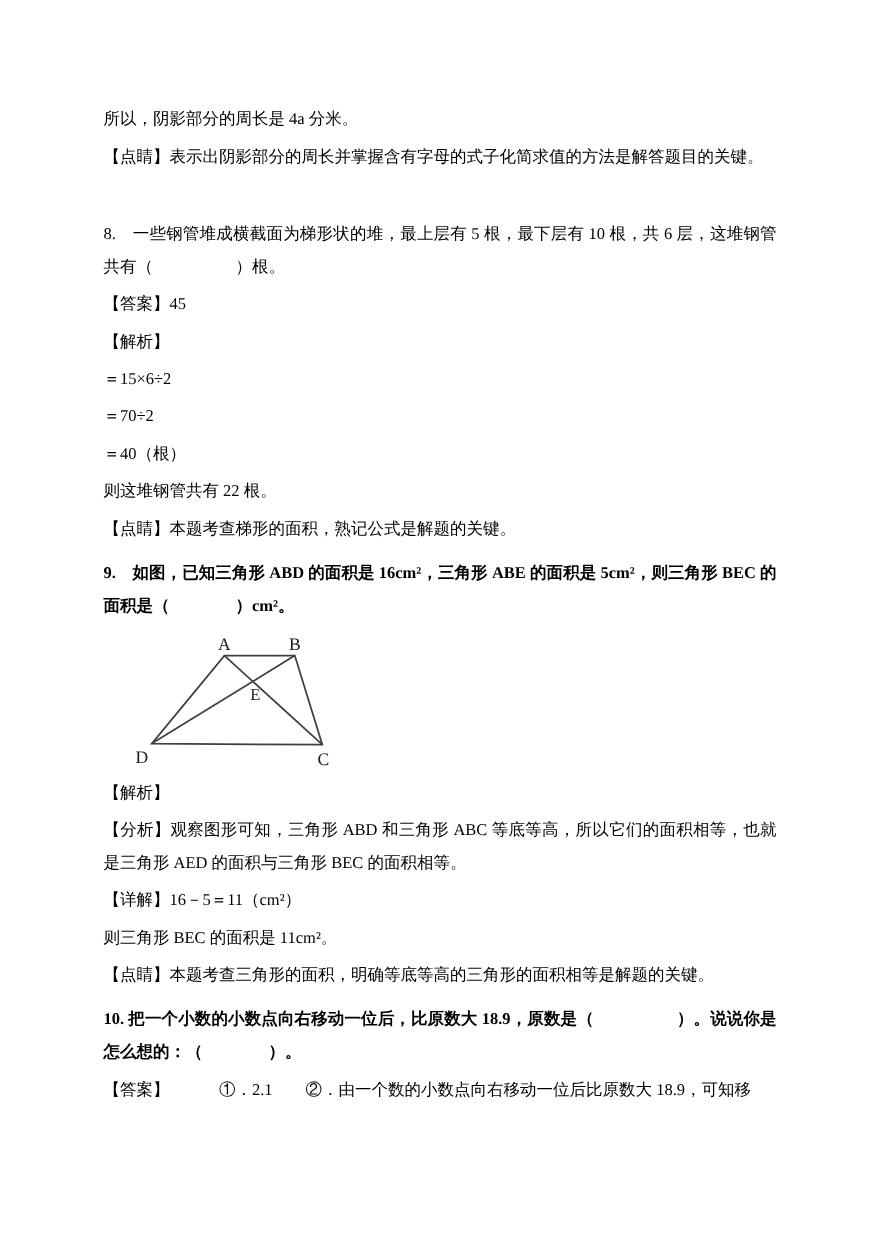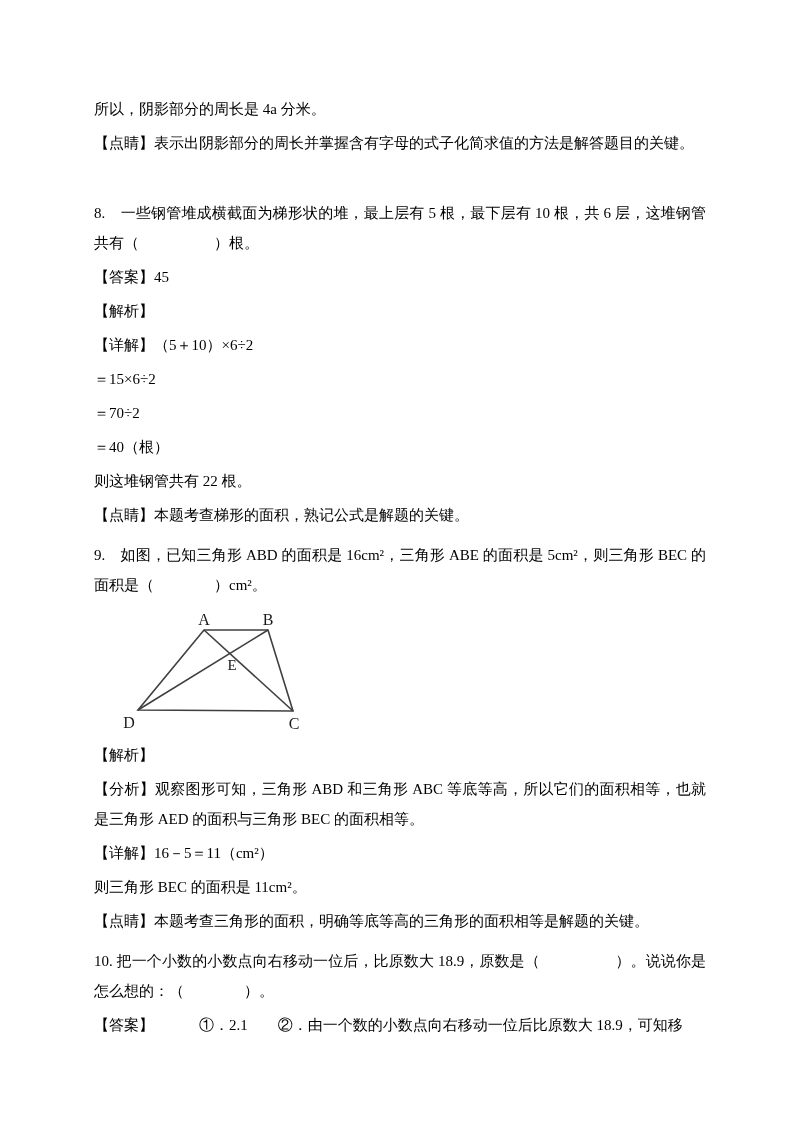--- a/index.html
+++ b/index.html
@@ -17,21 +17,21 @@
   }
   .para {
     margin: 4px;
     font-size: 15px;
     line-height: 30px;
     text-align: justify;
     text-justify: inter-ideograph;
     word-break: break-all;
   }
   .sp-before { margin-top: 40px; }   
-  .sp-small  { margin-top: 10px; }   
+  .sp-small  { margin-top: 10px; font-weight: bold; }   
   .figure-wrap {
     margin: 2px 0 0 26px;
     height: 132px;
   }
   .figure-wrap svg { display: block; }
   .fig-line {
     stroke: #3f3f3f;
     stroke-width: 1.6;
     fill: none;
   }
@@ -46,21 +46,20 @@
 <body>
 
 <div class="doc">
 
   <p class="para">所以，阴影部分的周长是 4a 分米。</p>
   <p class="para">【点睛】表示出阴影部分的周长并掌握含有字母的式子化简求值的方法是解答题目的关键。</p>
 
   <p class="para sp-before">8.　一些钢管堆成横截面为梯形状的堆，最上层有 5 根，最下层有 10 根，共 6 层，这堆钢管共有（　　　　　）根。</p>
   <p class="para">【答案】45</p>
   <p class="para">【解析】</p>
-  <p class="para">【详解】（5＋10）×6÷2</p>
   <p class="para">＝15×6÷2</p>
   <p class="para">＝70÷2</p>
   <p class="para">＝40（根）</p>
   <p class="para">则这堆钢管共有 22 根。</p>
   <p class="para">【点睛】本题考查梯形的面积，熟记公式是解题的关键。</p>
 
   <p class="para sp-small">9.　如图，已知三角形 ABD 的面积是 16cm²，三角形 ABE 的面积是 5cm²，则三角形 BEC 的面积是（　　　　）cm²。</p>
 
   <div class="figure-wrap">
     <svg width="230" height="132" viewBox="0 0 230 132">

